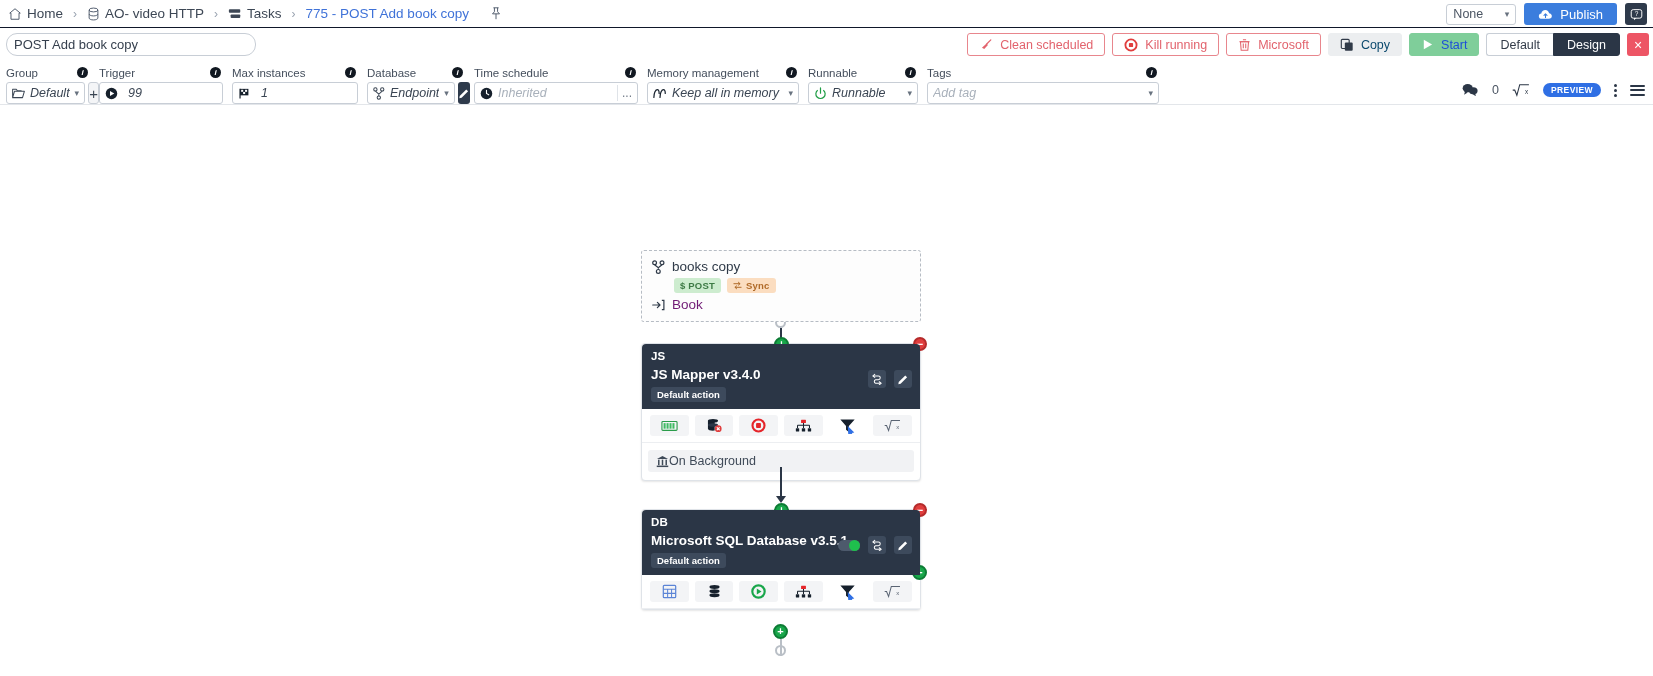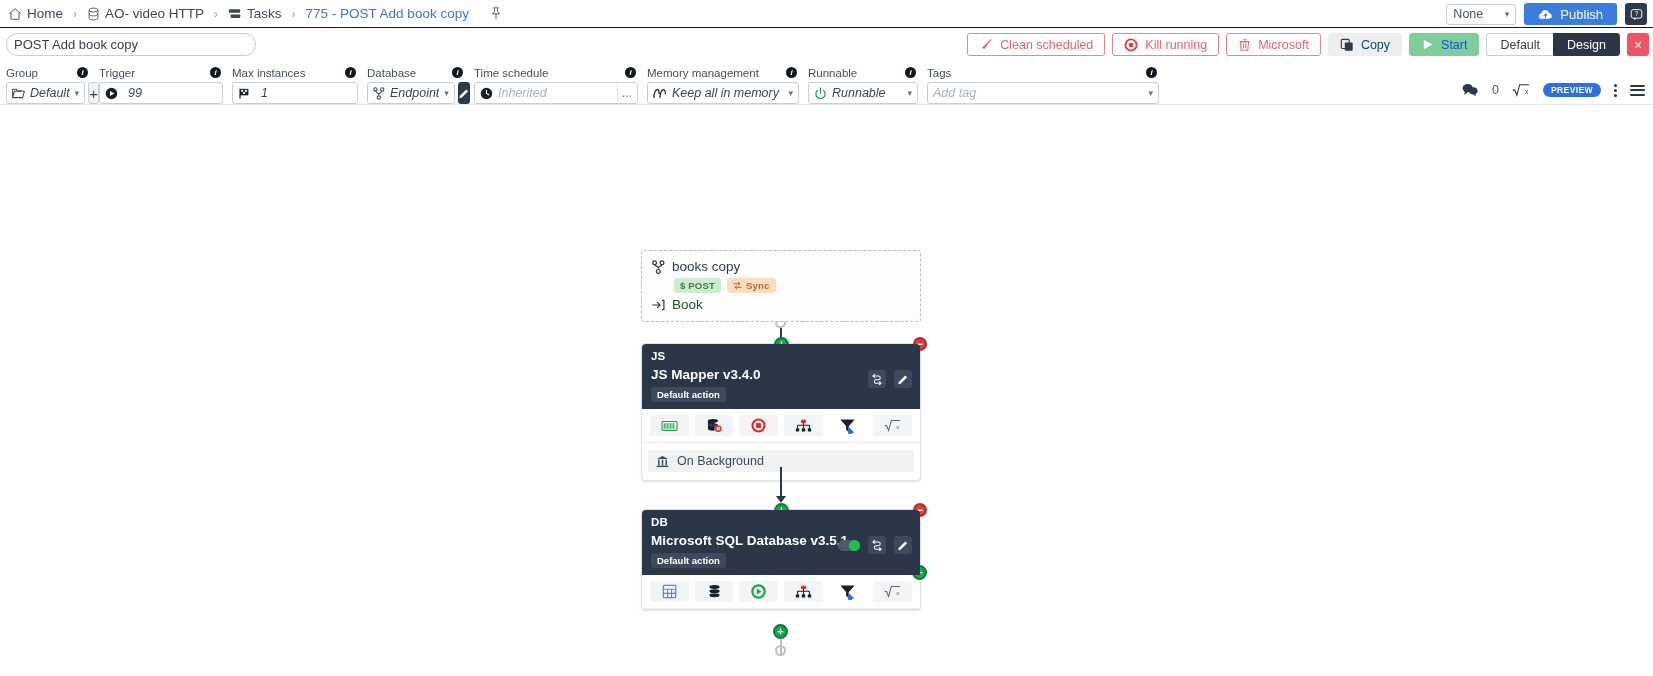--- a/index.html
+++ b/index.html
@@ -181,21 +181,21 @@
   }
   .ep-title { display: flex; align-items: center; gap: 7px; font-size: 13.5px; color: #2f3a48; }
   .ep-tags { display: flex; gap: 6px; margin: 4px 0 4px 22px; }
   .tag {
     font-size: 9.5px; font-weight: bold; letter-spacing: .2px;
     padding: 2px 6px; border-radius: 3px;
     display: flex; align-items: center; gap: 4px;
   }
   .tag-post { background: #cdeccf; color: #3d7a45; }
   .tag-sync { background: #fbddc0; color: #b06a28; }
-  .ep-sub { display: flex; align-items: center; gap: 7px; font-size: 13.5px; color: #14532d; }
+  .ep-sub { display: flex; align-items: center; gap: 7px; font-size: 13.5px; color: #701a75; }
 
   
   .cmp-node {
     position: absolute;
     width: 280px;
     border-radius: 4px;
     background: #fff;
     border: 1px solid #dfe3e8;
     box-shadow: 0 1px 2px rgba(0,0,0,.10);
     overflow: visible;
@@ -239,21 +239,21 @@
     border-bottom: 1px solid #eceef1;
   }
   .icon-cell {
     flex: 1; height: 21px; border-radius: 3px; background: #f3f4f6;
     display: flex; align-items: center; justify-content: center;
   }
   .icon-cell.bare { background: transparent; }
   .cmp-foot {
     margin: 7px 6px 8px 6px; height: 22px;
     background: #f1f2f4; border-radius: 3px;
-    display: flex; align-items: center; gap: 8px;
+    display: flex; align-items: center; 
     padding: 0 8px; font-size: 12.5px; color: #3f4a58;
   }
 
   
   .vline { position: absolute; width: 2px; background: #b9bfc6; }
   .vline.dark { background: #2b3646; }
   .open-circle {
     position: absolute; width: 11px; height: 11px;
     border-radius: 50%; background: #fff;
     border: 2px solid #b9bfc6;

